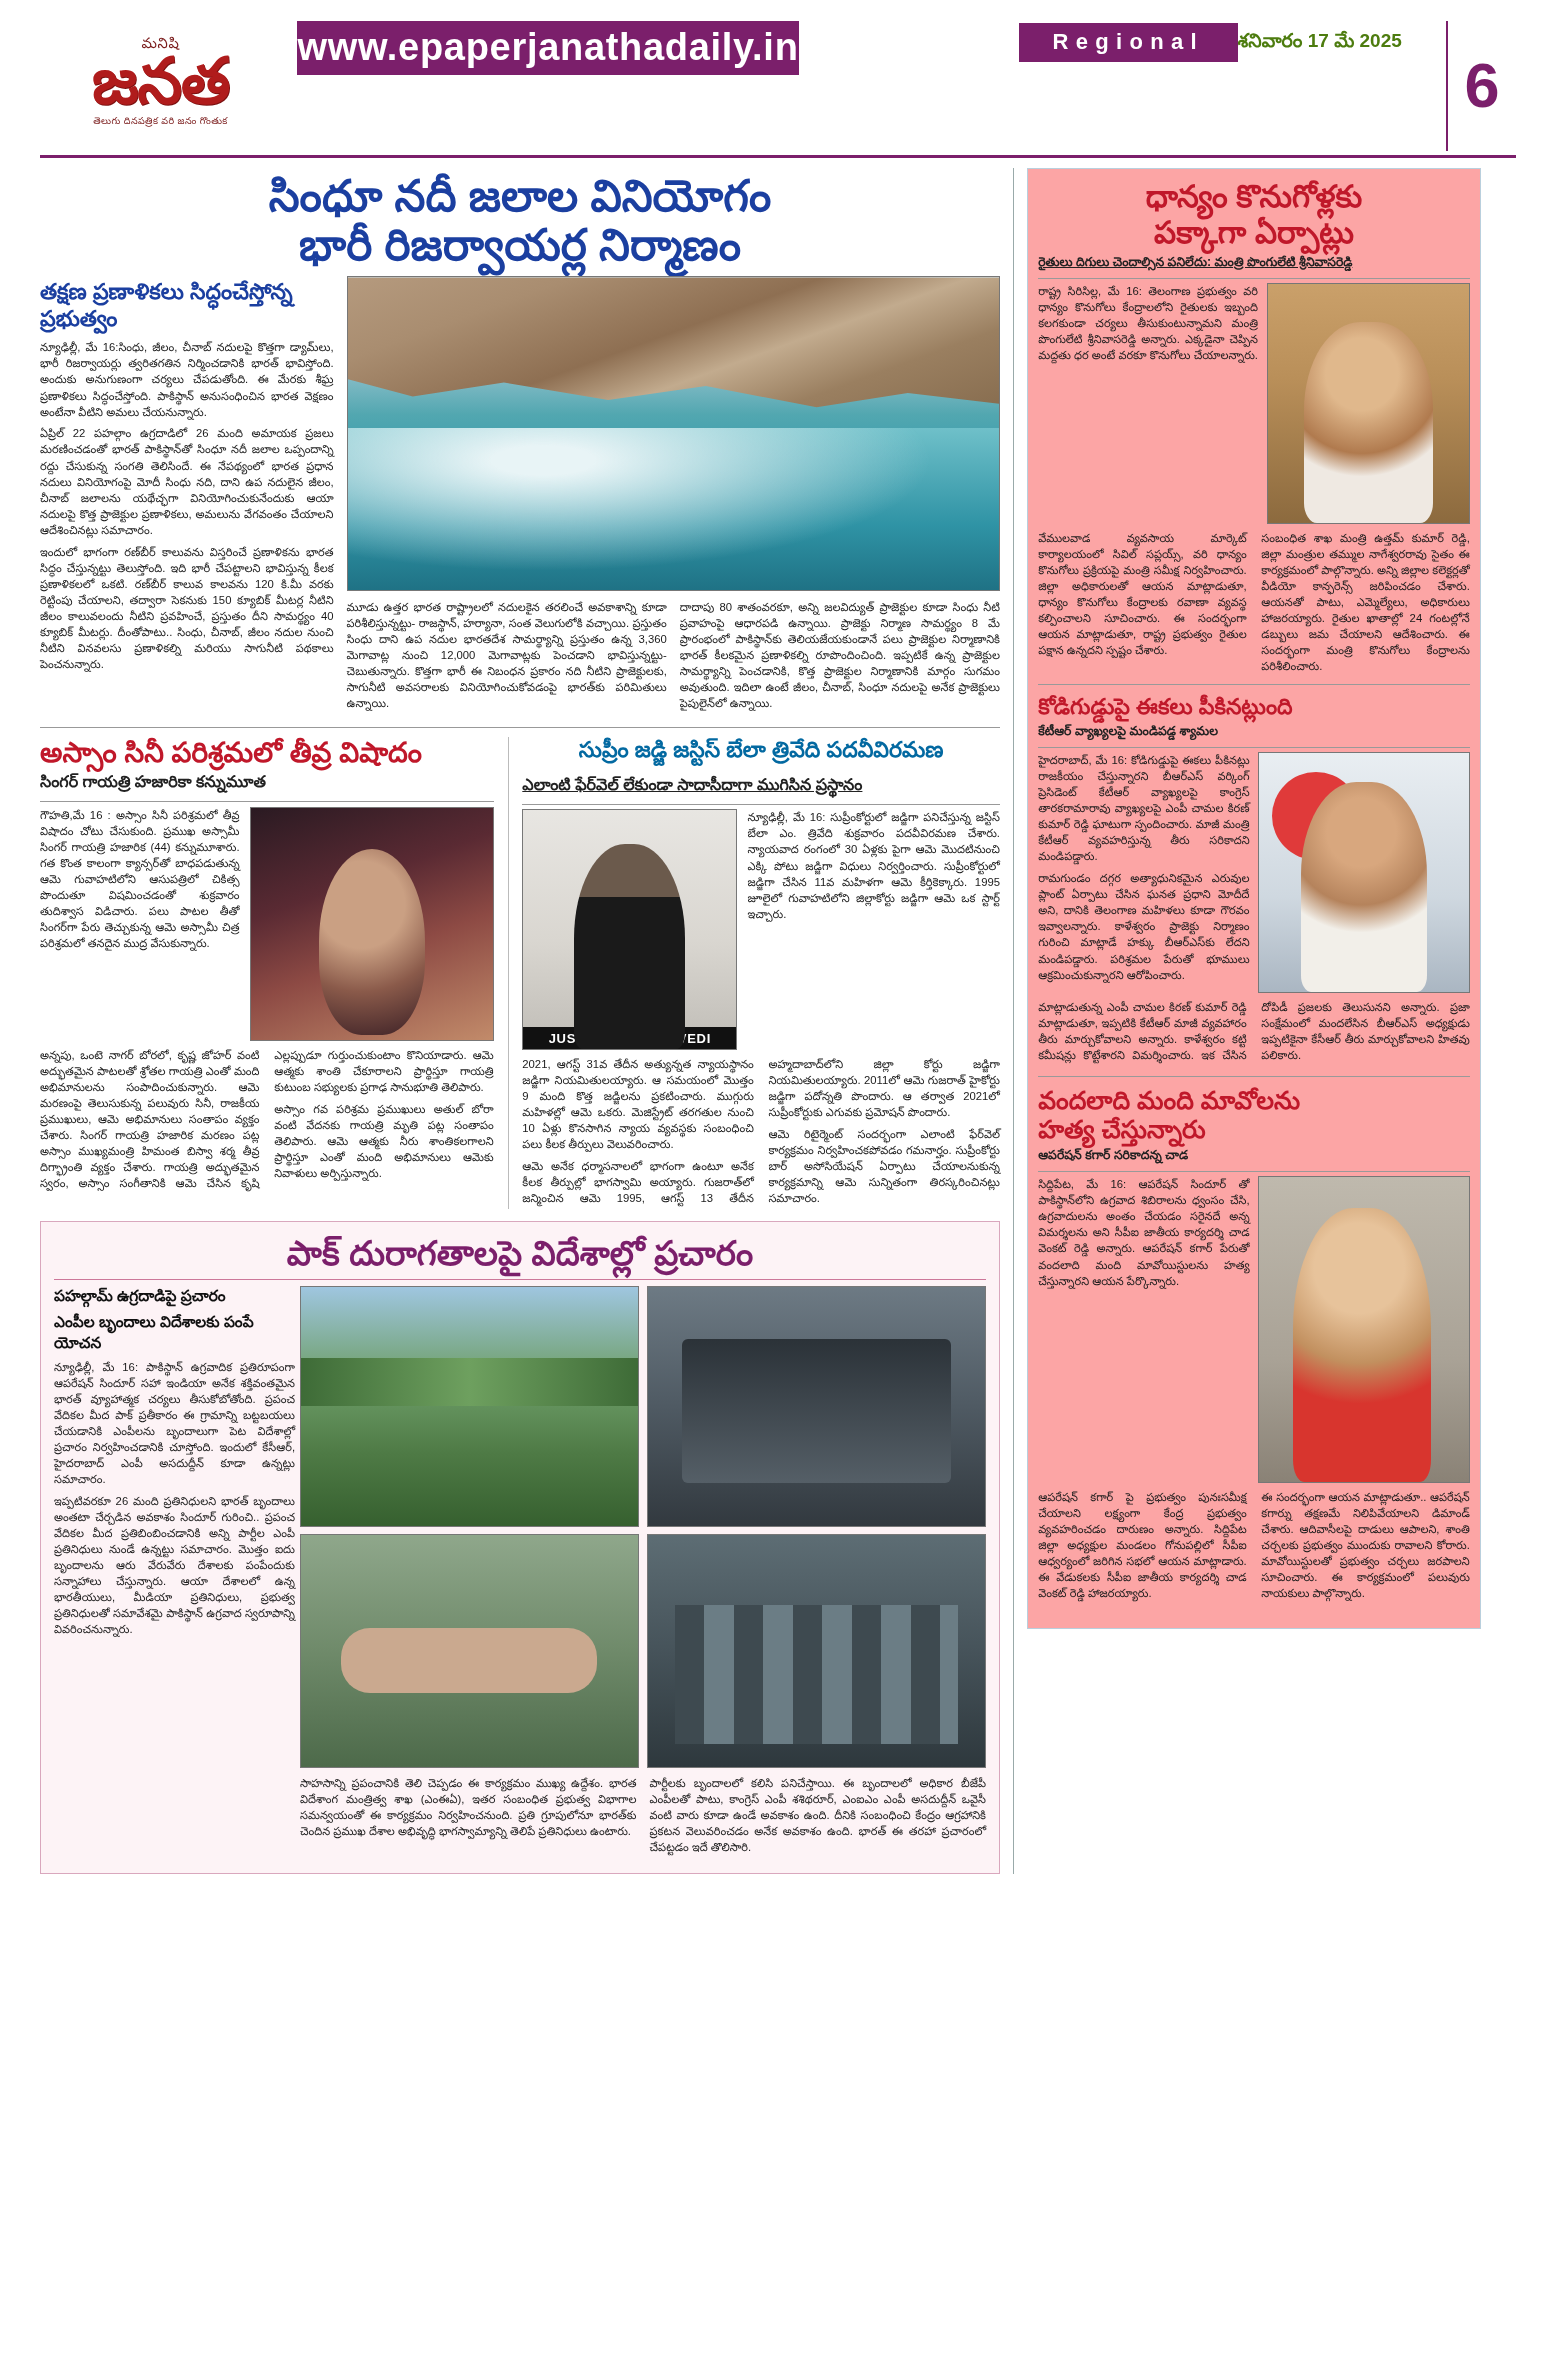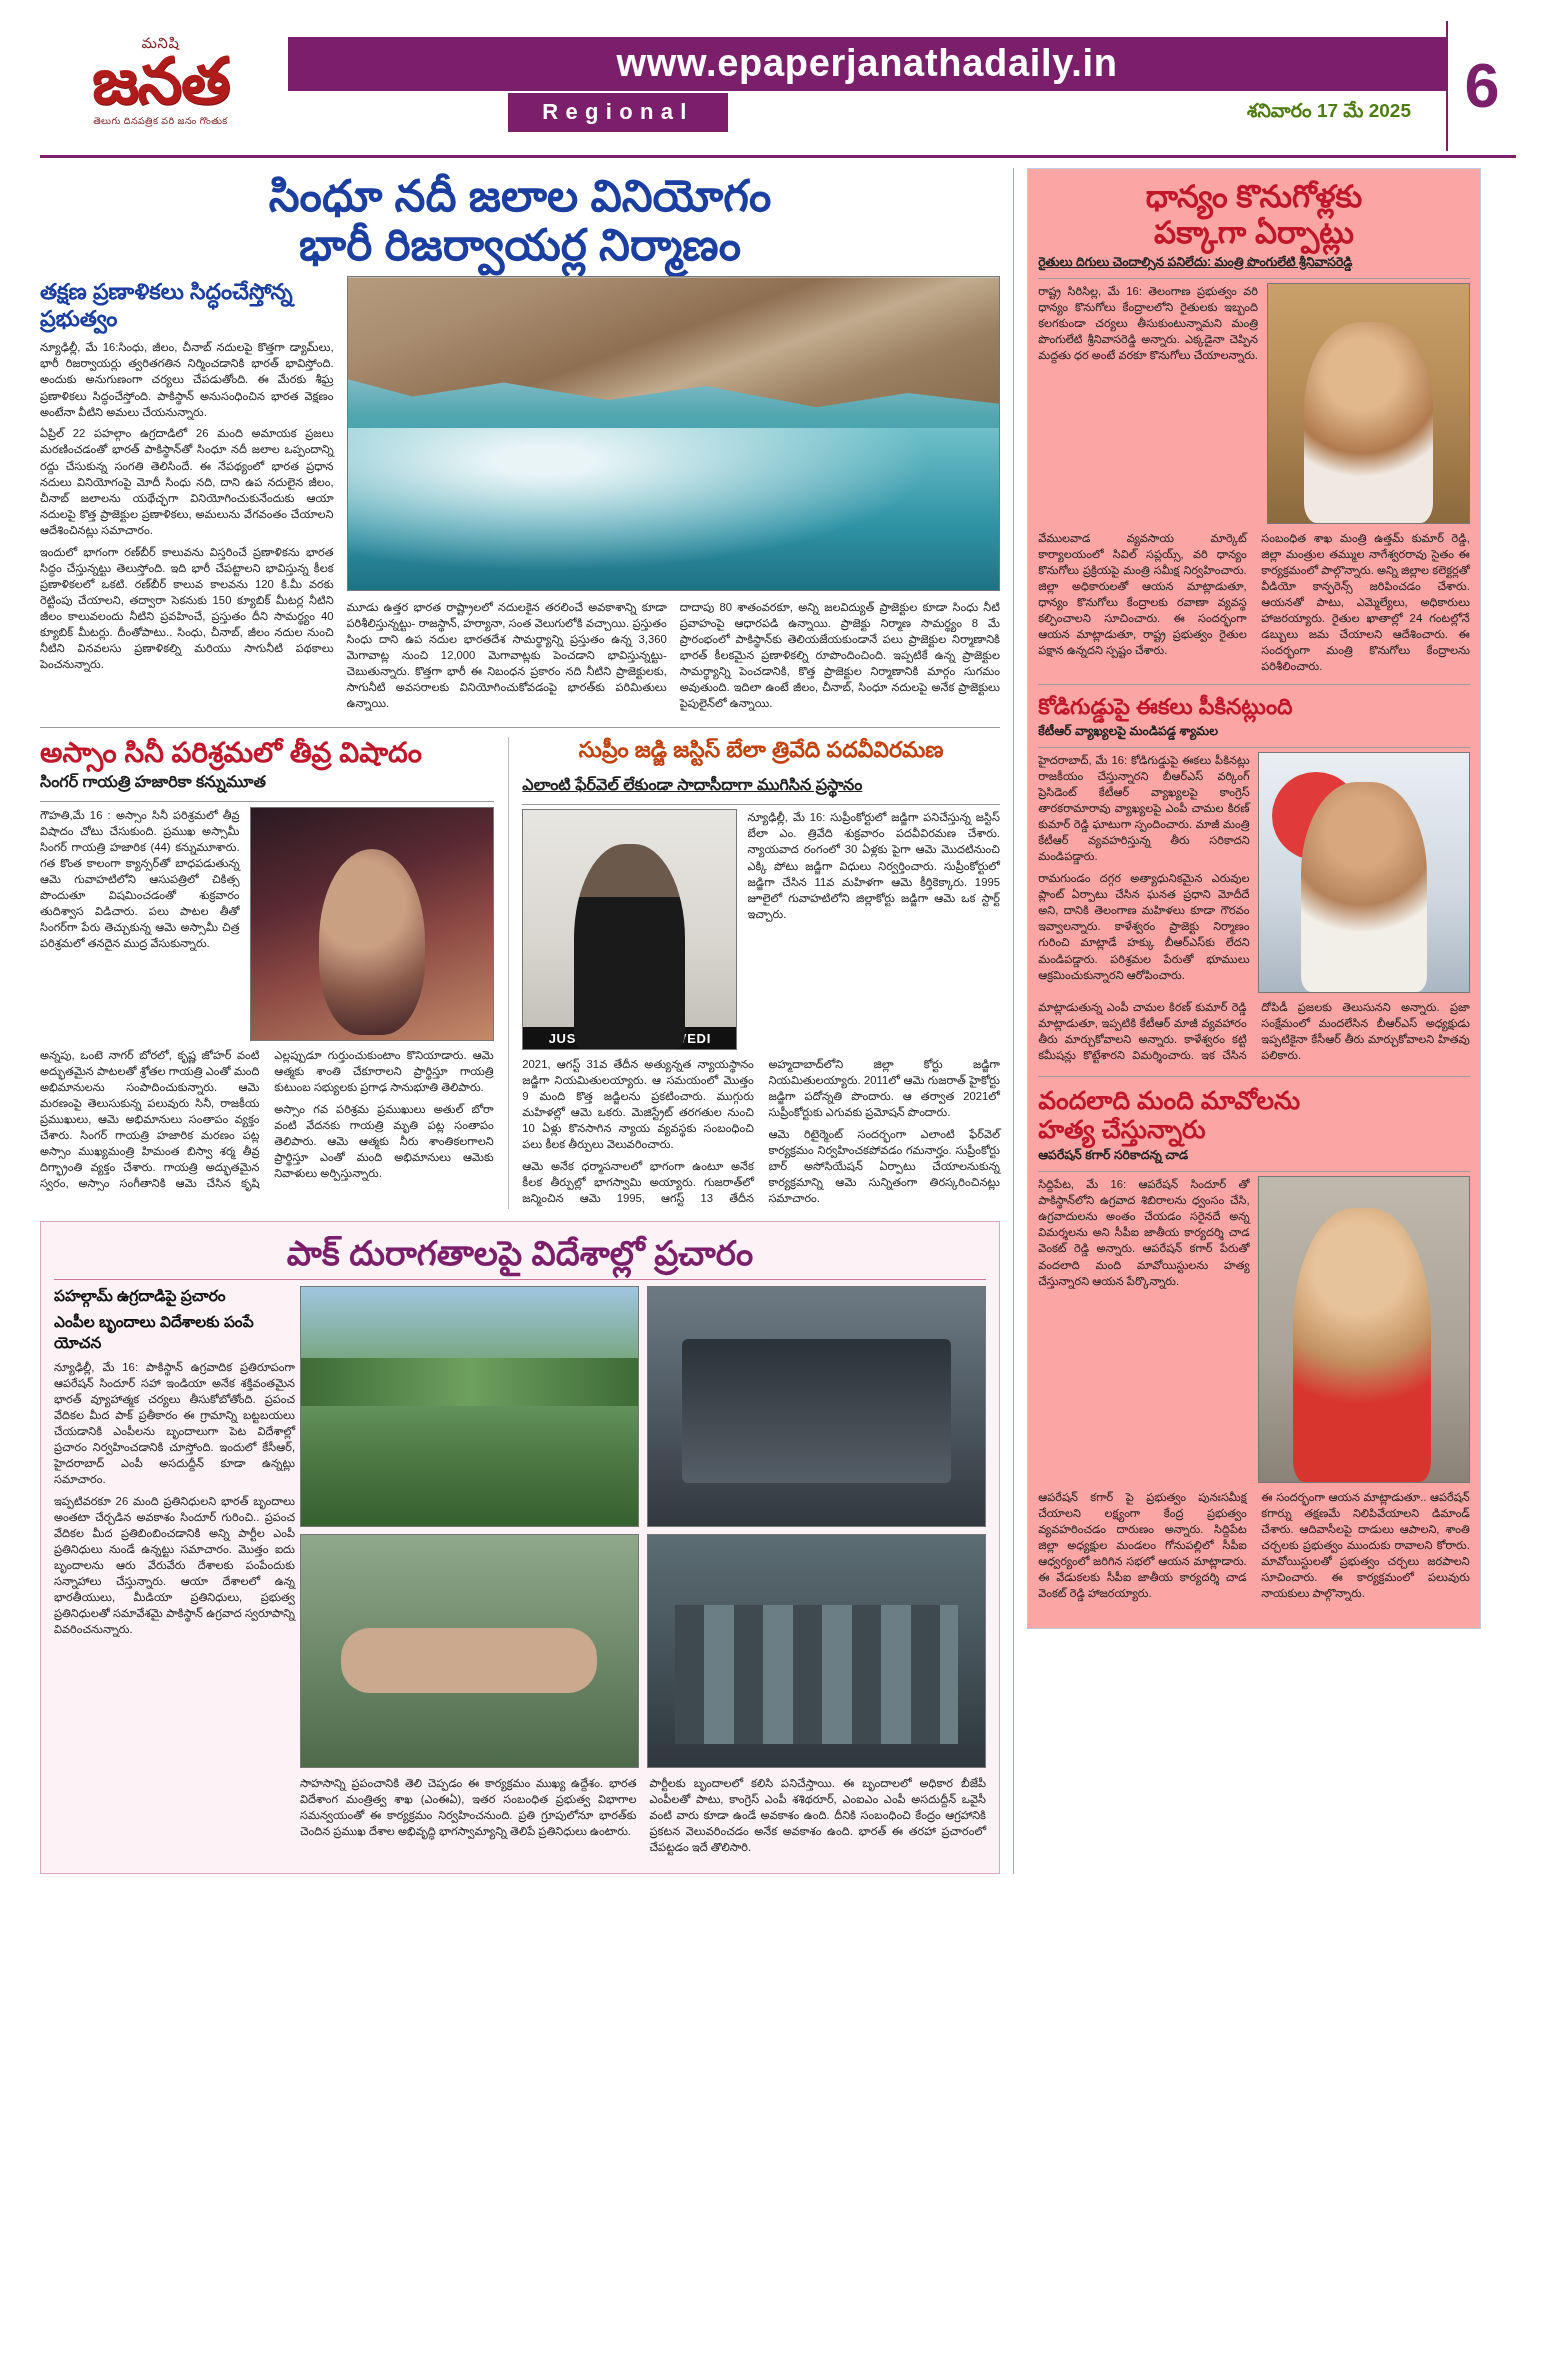--- a/index.html
+++ b/index.html
@@ -49,21 +49,21 @@
   }
   .logo-sub {
     font-size: 9.5px;
     color: #7a1b1b;
     margin-top: 2.9px;
     letter-spacing: 0.4px;
   }
   .mast-right {
     flex: 1;
     display: flex;
-    flex-direction: column;
+    flex-direction: row;
     justify-content: center;
     padding-left: 7.3px;
   }
   .mast-url-band {
     background: #7b1f6b;
     height: 54px;
     display: flex;
     align-items: center;
     justify-content: center;
     position: relative;
@@ -130,21 +130,21 @@
   h1.head-main {
     color: #1b3fa0;
     font-size: 44px;
     line-height: 1.1;
     text-align: center;
     margin: 4.4px 0 7.3px 0;
     font-weight: bold;
   }
   h1.head-main .l2 { display:block; }
   h2.head-blue {
-    color: #c2410c;
+    color: #0369a1;
     font-size: 29px;
     line-height: 1.15;
     margin: 0 0 14px 0;
     font-weight: bold;
   }
   h2.head-red {
     color: #c0182a;
     font-size: 28px;
     line-height: 1.15;
     margin: 0 0 4.4px 0;

